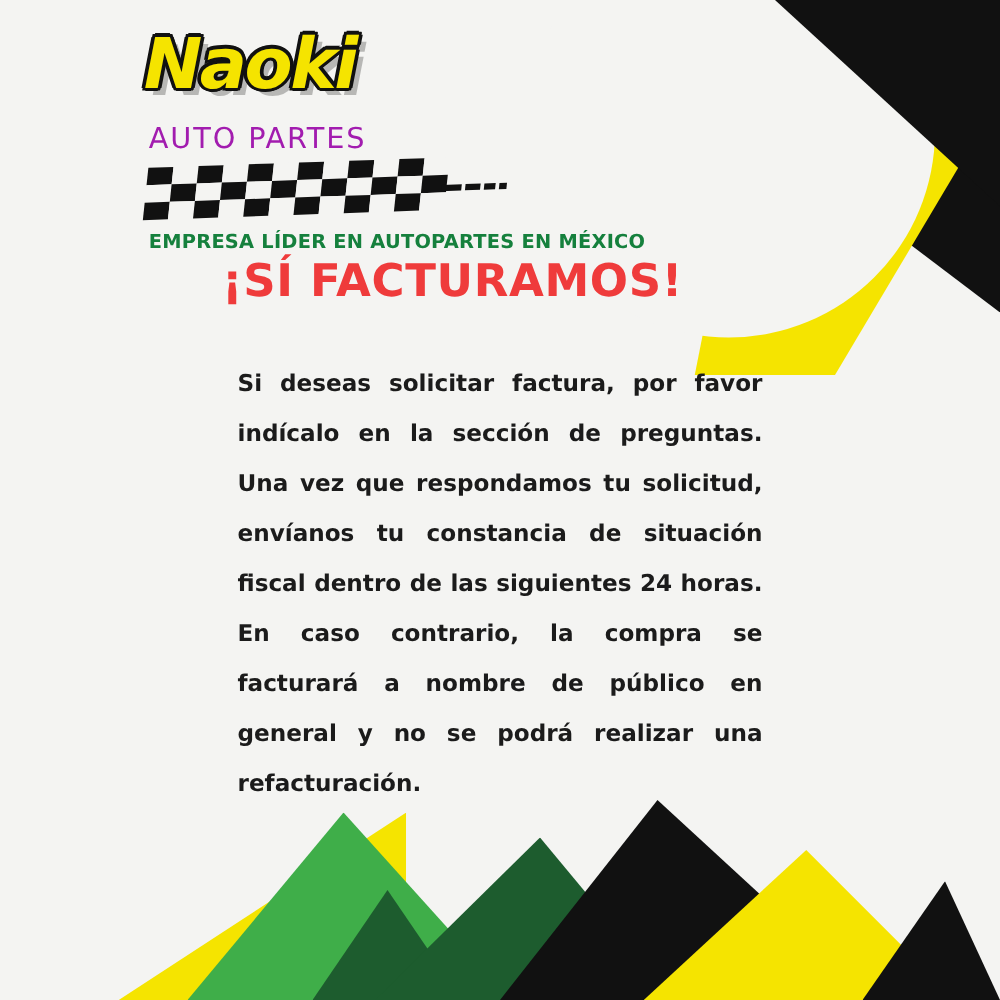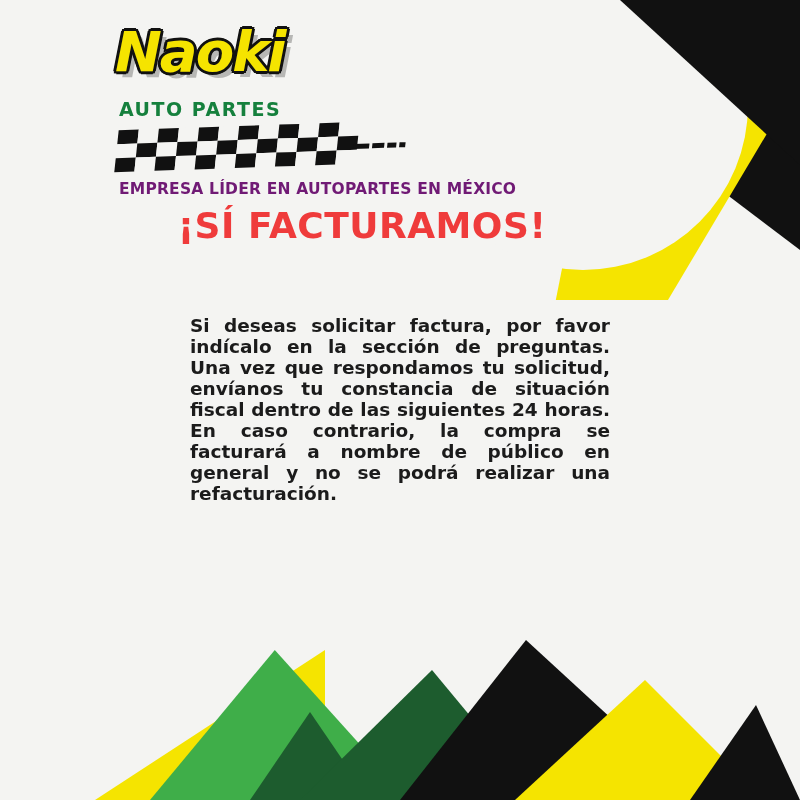--- a/index.html
+++ b/index.html
@@ -127,24 +127,24 @@
     paint-order: stroke fill;
     text-shadow:
       3px 0 0 #111, -3px 0 0 #111, 0 3px 0 #111, 0 -3px 0 #111,
       2px 2px 0 #111, -2px 2px 0 #111, 2px -2px 0 #111, -2px -2px 0 #111,
       6px 6px 0 rgba(0,0,0,0.25);
     margin: 0;
     padding: 0;
   }
   .sub-brand {
     font-family: "DejaVu Sans", sans-serif;
-    font-weight: bold;
-    font-size: 19px;
+    font-weight: normal;
+    font-size: 23px;
     letter-spacing: 1.5px;
-    color: #15803d;
+    color: #a21caf;
     margin: 2px 0 0 4px;
   }
   
   .flag {
     position: relative;
     margin: 6px 0 0 2px;
     width: 240px;
     height: 42px;
     transform: skewX(-8deg) rotate(-2deg);
   }
@@ -168,21 +168,21 @@
     height: 5px;
     background: #111;
     margin-right: 3px;
   }
   .tagline {
     margin: 12px 0 0 4px;
     font-family: "DejaVu Sans", sans-serif;
     font-weight: bold;
     font-size: 15.5px;
     letter-spacing: 0.2px;
-    color: #701a75;
+    color: #15803d;
     white-space: nowrap;
   }
 
   
   #headline {
     position: absolute;
     top: 205px;
     left: 0;
     width: 660px;
     text-align: center;
@@ -194,25 +194,24 @@
     margin-left: 32px;
   }
   #paragraph {
     position: absolute;
     top: 288px;
     left: 190px;
     width: 420px;
     font-family: "DejaVu Sans", sans-serif;
     font-weight: bold;
     font-size: 18.5px;
-    line-height: 21px;
+    line-height: 40px;
     color: #1b1b1b;
     text-align: justify;
     text-justify: inter-word;
-    margin-top: 27px;
   }
 </style>
 </head>
 <body>
 
 <div id="poster">
 
   <div class="tr-black"></div>
   <div class="tr-yellow"></div>
   <div class="tr-white-curve"></div>

